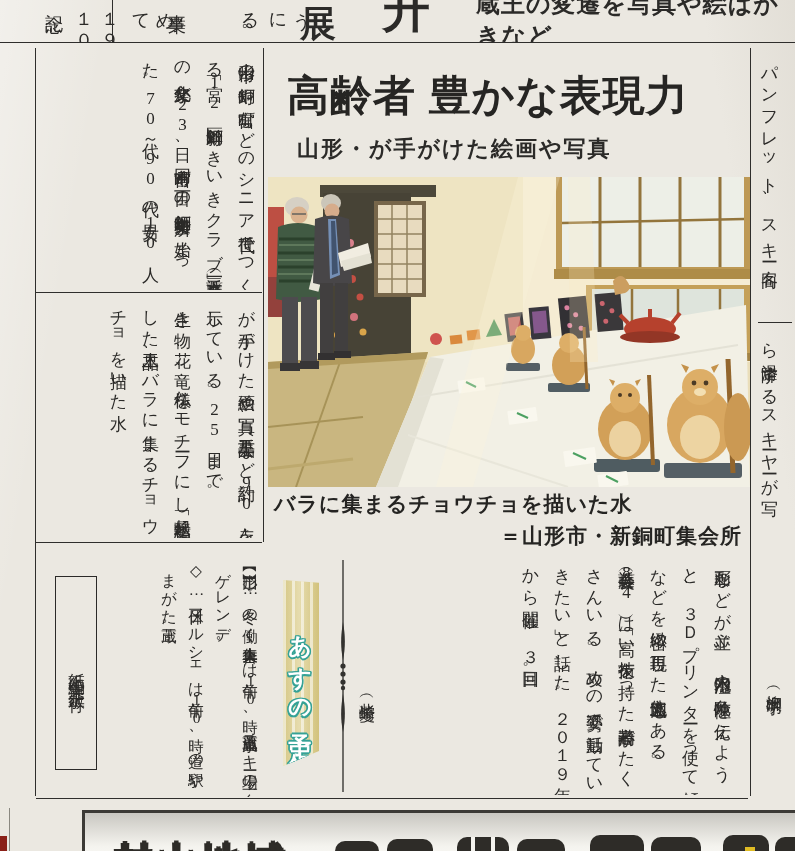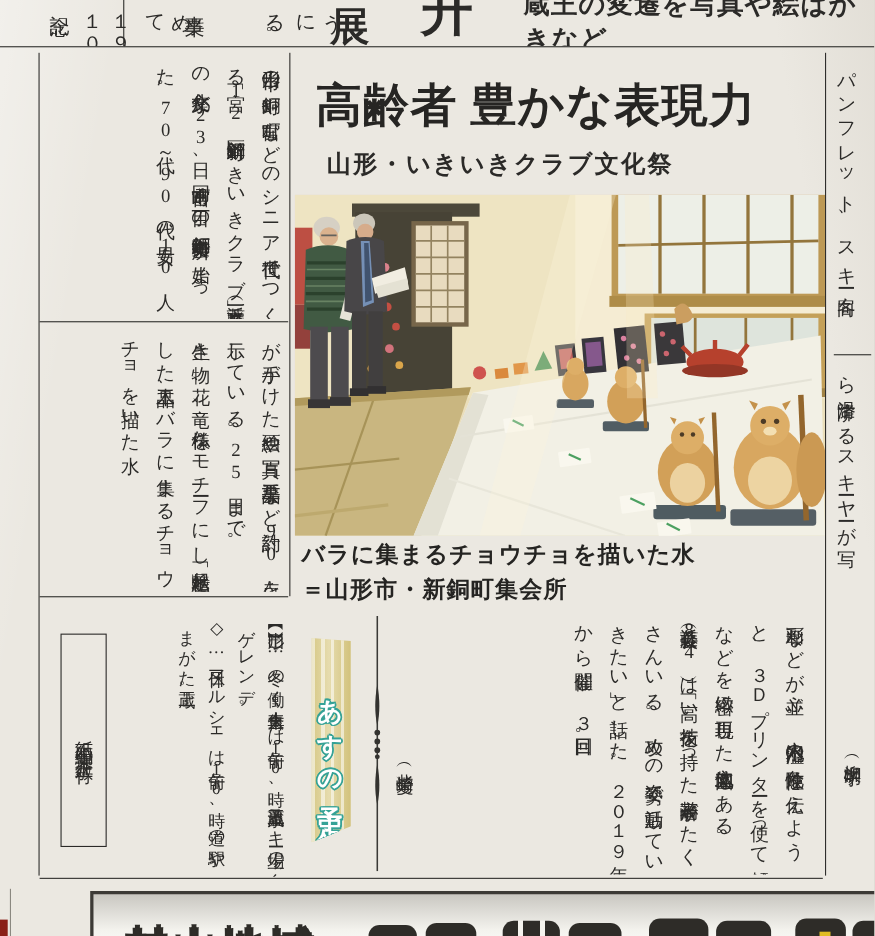--- a/index.html
+++ b/index.html
@@ -13,21 +13,21 @@
     color:#2b2a28;
   }
   .abs{position:absolute;}
   .v{writing-mode:vertical-rl;text-orientation:upright;}
   .pre{white-space:pre-line;}
   .hr{position:absolute;height:0;border-top:1.5px solid #2f2e2c;}
   .vr{position:absolute;width:0;border-left:1.2px solid #2f2e2c;}
   .frag{position:absolute;top:0;font-size:18px;letter-spacing:2px;}
   .bigfrag{position:absolute;font-family:"Liberation Sans",sans-serif;font-weight:800;}
   .headline{
-    font-family:Liberation Serif, serif;font-weight:800;
+    font-family:Liberation Sans, sans-serif;font-weight:800;
     font-size:42px;letter-spacing:1px;color:#262523;
   }
   .subhead{
     font-family:"Liberation Sans",sans-serif;font-weight:700;
     font-size:22px;letter-spacing:2px;color:#2b2a28;
   }
   .body-v{
     font-size:17px;line-height:32px;letter-spacing:1.2px;
     writing-mode:vertical-rl;text-orientation:upright;overflow:hidden;
   }
@@ -110,21 +110,21 @@
 
   <div class="body-v abs" style="left:38px;top:50px;width:224px;height:240px;">山形市の銅町や宮町などのシニア世代でつくる「宮12区新銅町いきいきクラブ」（近藤元一会長）の文化祭が23日、同市宮町４丁目の新銅町集会所で始まった。70代～90代の男女10人</div>
   <div class="hr" style="left:36px;top:292px;width:226px;border-top-width:1px;"></div>
 
   <div class="body-v abs pre" style="left:38px;top:298px;width:224px;height:240px;">が手がけた絵画や写真、手工芸品など計約90点を展示している。25日まで。
 生き物、花、竜、仏様をモチーフにし「起承転結」と題した木工品、バラに集まるチョウチョを描いた水</div>
   <div class="hr" style="left:36px;top:542px;width:226px;border-top-width:1px;"></div>
   <div class="vr" style="left:263px;top:48px;height:494px;"></div>
 
   <div class="abs headline" style="left:287px;top:68px;">高齢者 豊かな表現力</div>
-  <div class="abs subhead" style="left:297px;top:134px;">山形・いきいきクラブ文化祭</div>
+  <div class="abs subhead" style="left:297px;top:134px;">山形・が手がけた絵画や写真</div>
 
   <div class="abs" style="left:268px;top:177px;width:482px;height:310px;">
     <svg width="482" height="310" viewBox="0 0 482 310" xmlns="http://www.w3.org/2000/svg">
 
       <rect x="0" y="0" width="482" height="310" fill="#eadfbd"></rect>
       <rect x="0" y="0" width="482" height="185" fill="#efe6c6"></rect>
       <rect x="255" y="0" width="227" height="185" fill="#f6efd8"></rect>
 
       <rect x="288" y="0" width="194" height="100" fill="#b8924c"></rect>
       <rect x="294" y="0" width="182" height="90" fill="#eef2ef"></rect>
@@ -287,21 +287,21 @@
       </g>
 
       <polygon points="250,0 292,0 205,310 168,310" fill="rgba(255,248,225,0.28)"></polygon>
       <polygon points="300,0 322,0 330,185 302,185" fill="rgba(255,240,200,0.25)"></polygon>
       <rect x="0" y="0" width="482" height="310" fill="rgba(238,220,170,0.10)"></rect>
     </svg>
   </div>
 
   <div class="abs" style="left:274px;top:490px;width:470px;">
     <div class="caption">バラに集まるチョウチョを描いた水</div>
-    <div class="caption" style="padding-right:2px;margin-top:4px;">＝山形市・新銅町集会所</div>
+    <div class="caption" style="text-align:right;padding-right:2px;margin-top:4px;">＝山形市・新銅町集会所</div>
   </div>
 
   <div class="body-v abs pre" style="left:370px;top:557px;width:368px;height:238px;">彩画などが並ぶ。内水氾濫の危険性を伝えようと、３Ｄプリンターを使って傾斜などを緻密に再現した立体地図もある。
 近藤会長（84）は「高い技術を持った高齢者がたくさんいる。攻めの姿勢で活動していきたい」と話した。２０１９年から開催し、３回目。</div>
   <div class="byline abs" style="left:356px;top:688px;height:100px;">（柴崎愛）</div>
 
   <div class="abs" style="left:336px;top:560px;">
     <svg width="14" height="232" xmlns="http://www.w3.org/2000/svg">
       <line x1="7" y1="0" x2="7" y2="232" stroke="#3a3936" stroke-width="1.4"></line>
       <path d="M7,62 C9.5,76 9.5,88 7,100 C4.5,88 4.5,76 7,62 Z" fill="#33322f"></path>

